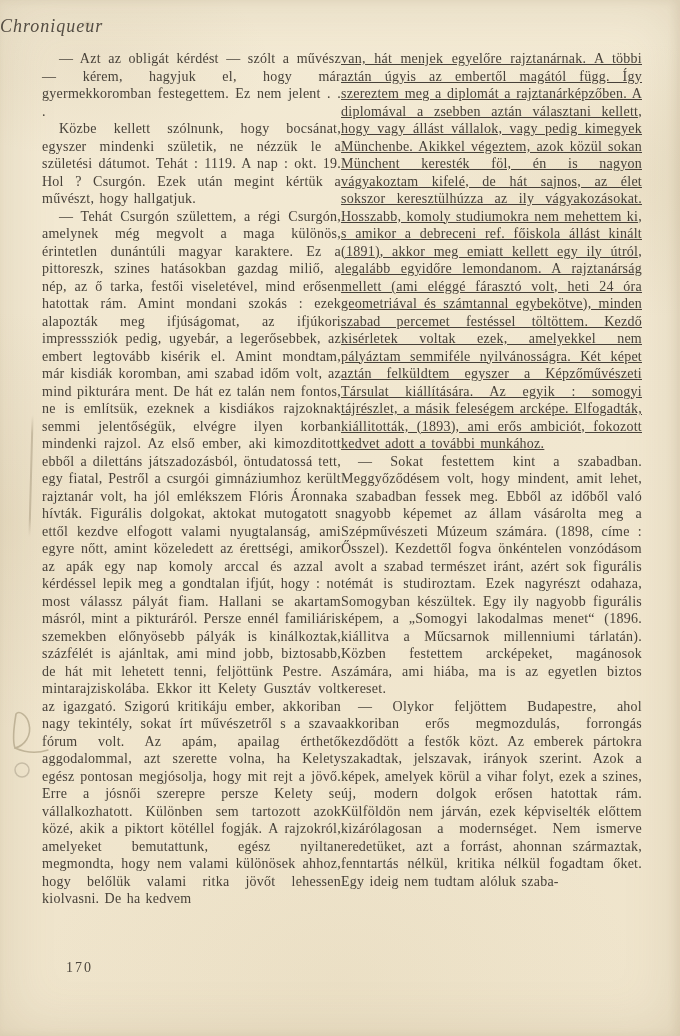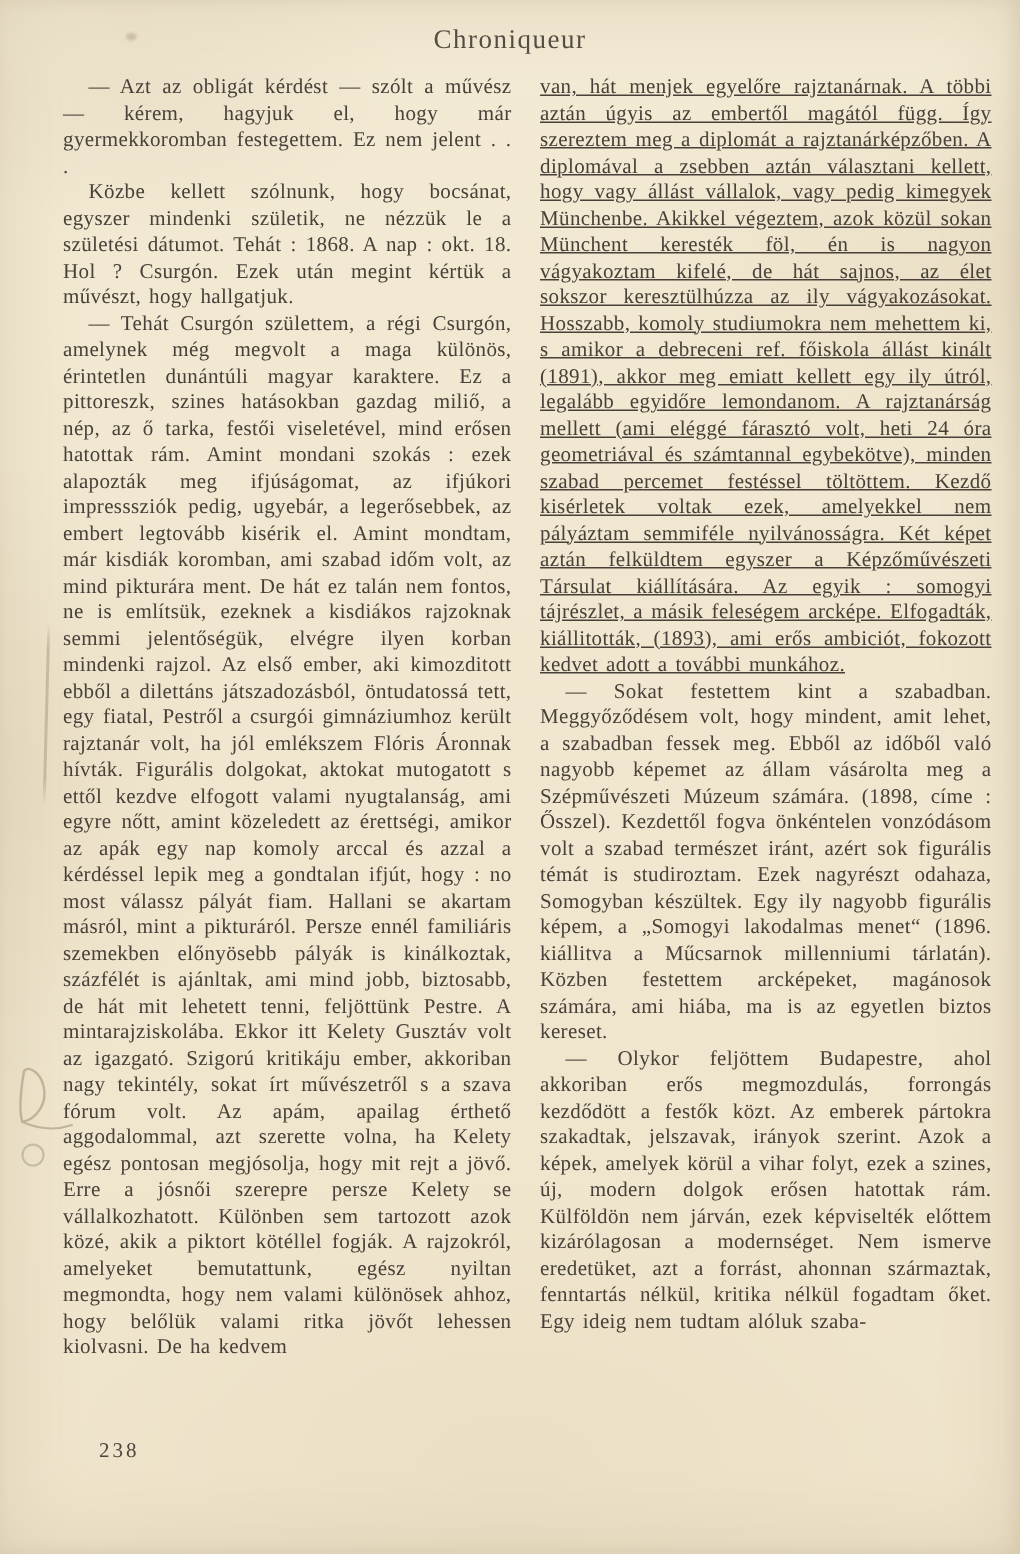--- a/index.html
+++ b/index.html
@@ -21,31 +21,30 @@
       linear-gradient(180deg, #f3ead4 0%, #f1e7d0 40%, #efe4cb 100%);
     box-shadow: inset 0 0 55px rgba(140,118,80,0.18), inset -4px 0 10px rgba(140,118,80,0.12);
     font-family: "Liberation Serif", "DejaVu Serif", serif;
     color: #46403a;
   }
   .running-head {
     position: absolute;
     top: 16px;
     left: 0;
     right: 0;
-    text-align: center;
+    font-style: italic;
     font-size: 18px;
     letter-spacing: 1px;
     color: #544d43;
   }
   .columns {
     position: absolute;
     top: 50px;
     left: 42px;
     display: flex;
-    gap: 19px;
     justify-content: flex-end;
   }
   .col { width: 299px; }
   .col.right { width: 301px; }
   .para {
     margin: 0;
     font-size: 14px;
     line-height: 17.5px;
     text-align: justify;
     text-indent: 17px;
@@ -104,25 +103,25 @@
     <path d="M14 8 C 12 20, 10 34, 13 42 C 22 40, 30 30, 27 18 C 25 9, 17 4, 14 8 Z" fill="none" stroke="#b2a588" stroke-width="1.6" stroke-linecap="round"></path>
     <path d="M13 42 C 22 46, 34 48, 46 44" fill="none" stroke="#b2a588" stroke-width="1.4" stroke-linecap="round"></path>
     <circle cx="20" cy="64" r="7" fill="none" stroke="#bbb09a" stroke-width="1.5"></circle>
   </svg>
 
   <div class="pencil-line-left"></div>
 
   <div class="columns">
     <div class="col left">
       <p class="para" lang="hu">— Azt az obligát kérdést — szólt a művész — kérem, hagyjuk el, hogy már gyermekkoromban festegettem. Ez nem jelent . . .</p>
-      <p class="para" lang="hu">Közbe kellett szólnunk, hogy bocsánat, egyszer mindenki születik, ne nézzük le a születési dátumot. Tehát : 1868. A nap : okt. 18. Hol ? Csurgón. Ezek után megint kértük a művészt, hogy hallgatjuk.</p>
+      <p class="para" lang="hu">Közbe kellett szólnunk, hogy bocsánat, egyszer mindenki születik, ne nézzük le a születési dátumot. Tehát : 1119. A nap : okt. 19. Hol ? Csurgón. Ezek után megint kértük a művészt, hogy hallgatjuk.</p>
       <p class="para" lang="hu">— Tehát Csurgón születtem, a régi Csurgón, amelynek még megvolt a maga különös, érintetlen dunántúli magyar karaktere. Ez a pittoreszk, szines hatásokban gazdag miliő, a nép, az ő tarka, festői viseletével, mind erősen hatottak rám. Amint mondani szokás : ezek alapozták meg ifjúságomat, az ifjúkori impresssziók pedig, ugyebár, a legerősebbek, az embert legtovább kisérik el. Amint mondtam, már kisdiák koromban, ami szabad időm volt, az mind pikturára ment. De hát ez talán nem fontos, ne is említsük, ezeknek a kisdiákos rajzoknak semmi jelentőségük, elvégre ilyen korban mindenki rajzol. Az első ember, aki kimozditott ebből a dilettáns játszadozásból, öntudatossá tett, egy fiatal, Pestről a csurgói gimnáziumhoz került rajztanár volt, ha jól emlékszem Flóris Áronnak hívták. Figurális dolgokat, aktokat mutogatott s ettől kezdve elfogott valami nyugtalanság, ami egyre nőtt, amint közeledett az érettségi, amikor az apák egy nap komoly arccal és azzal a kérdéssel lepik meg a gondtalan ifjút, hogy : no most válassz pályát fiam. Hallani se akartam másról, mint a pikturáról. Persze ennél familiáris szemekben előnyösebb pályák is kinálkoztak, százfélét is ajánltak, ami mind jobb, biztosabb, de hát mit lehetett tenni, feljöttünk Pestre. A mintarajziskolába. Ekkor itt Kelety Gusztáv volt az igazgató. Szigorú kritikáju ember, akkoriban nagy tekintély, sokat írt művészetről s a szava fórum volt. Az apám, apailag érthető aggodalommal, azt szerette volna, ha Kelety egész pontosan megjósolja, hogy mit rejt a jövő. Erre a jósnői szerepre persze Kelety se vállalkozhatott. Különben sem tartozott azok közé, akik a piktort kötéllel fogják. A rajzokról, amelyeket bemutattunk, egész nyiltan megmondta, hogy nem valami különösek ahhoz, hogy belőlük valami ritka jövőt lehessen kiolvasni. De ha kedvem</p>
     </div>
     <div class="col right">
       <p class="para no-indent" lang="hu">van, hát menjek egyelőre rajztanárnak. A többi aztán úgyis az embertől magától függ. Így szereztem meg a diplomát a rajztanárképzőben. A diplomával a zsebben aztán választani kellett, hogy vagy állást vállalok, vagy pedig kimegyek Münchenbe. Akikkel végeztem, azok közül sokan Münchent keresték föl, én is nagyon vágyakoztam kifelé, de hát sajnos, az élet sokszor keresztülhúzza az ily vágyakozásokat. Hosszabb, komoly studiumokra nem mehettem ki, s amikor a debreceni ref. főiskola állást kinált (1891), akkor meg emiatt kellett egy ily útról, legalább egyidőre lemondanom. A rajztanárság mellett (ami eléggé fárasztó volt, heti 24 óra geometriával és számtannal egybekötve), minden szabad percemet festéssel töltöttem. Kezdő kisérletek voltak ezek, amelyekkel nem pályáztam semmiféle nyilvánosságra. Két képet aztán felküldtem egyszer a Képzőművészeti Társulat kiállítására. Az egyik : somogyi tájrészlet, a másik feleségem arcképe. Elfogadták, kiállitották, (1893), ami erős ambiciót, fokozott kedvet adott a további munkához.</p>
       <p class="para" lang="hu">— Sokat festettem kint a szabadban. Meggyőződésem volt, hogy mindent, amit lehet, a szabadban fessek meg. Ebből az időből való nagyobb képemet az állam vásárolta meg a Szépművészeti Múzeum számára. (1898, címe : Ősszel). Kezdettől fogva önkéntelen vonzódásom volt a szabad természet iránt, azért sok figurális témát is studiroztam. Ezek nagyrészt odahaza, Somogyban készültek. Egy ily nagyobb figurális képem, a „Somogyi lakodalmas menet“ (1896. kiállitva a Műcsarnok millenniumi tárlatán). Közben festettem arcképeket, magánosok számára, ami hiába, ma is az egyetlen biztos kereset.</p>
       <p class="para" lang="hu">— Olykor feljöttem Budapestre, ahol akkoriban erős megmozdulás, forrongás kezdődött a festők közt. Az emberek pártokra szakadtak, jelszavak, irányok szerint. Azok a képek, amelyek körül a vihar folyt, ezek a szines, új, modern dolgok erősen hatottak rám. Külföldön nem járván, ezek képviselték előttem kizárólagosan a modernséget. Nem ismerve eredetüket, azt a forrást, ahonnan származtak, fenntartás nélkül, kritika nélkül fogadtam őket. Egy ideig nem tudtam alóluk szaba-</p>
     </div>
   </div>
 
-  <div class="page-number">238</div>
+  <div class="page-number">170</div>
 
 </div>
 
 </body></html>

